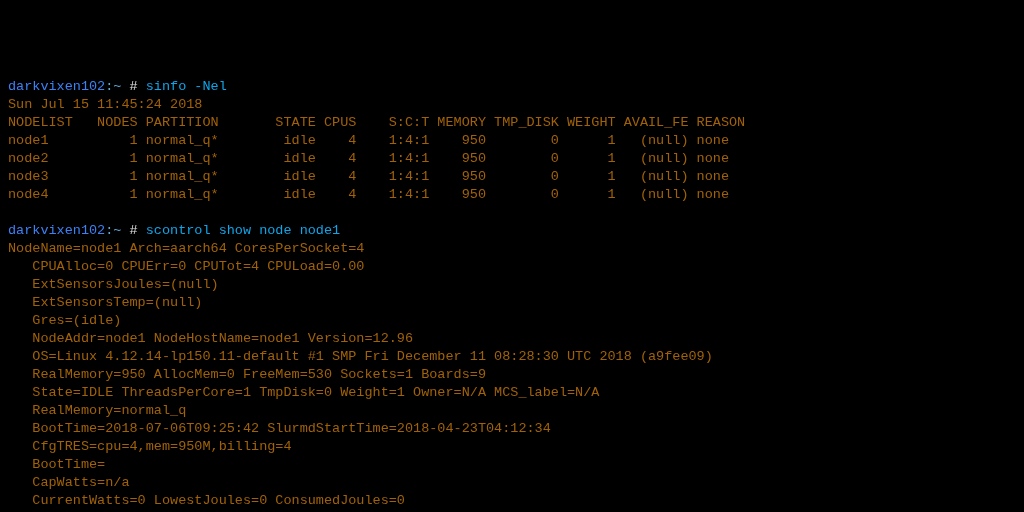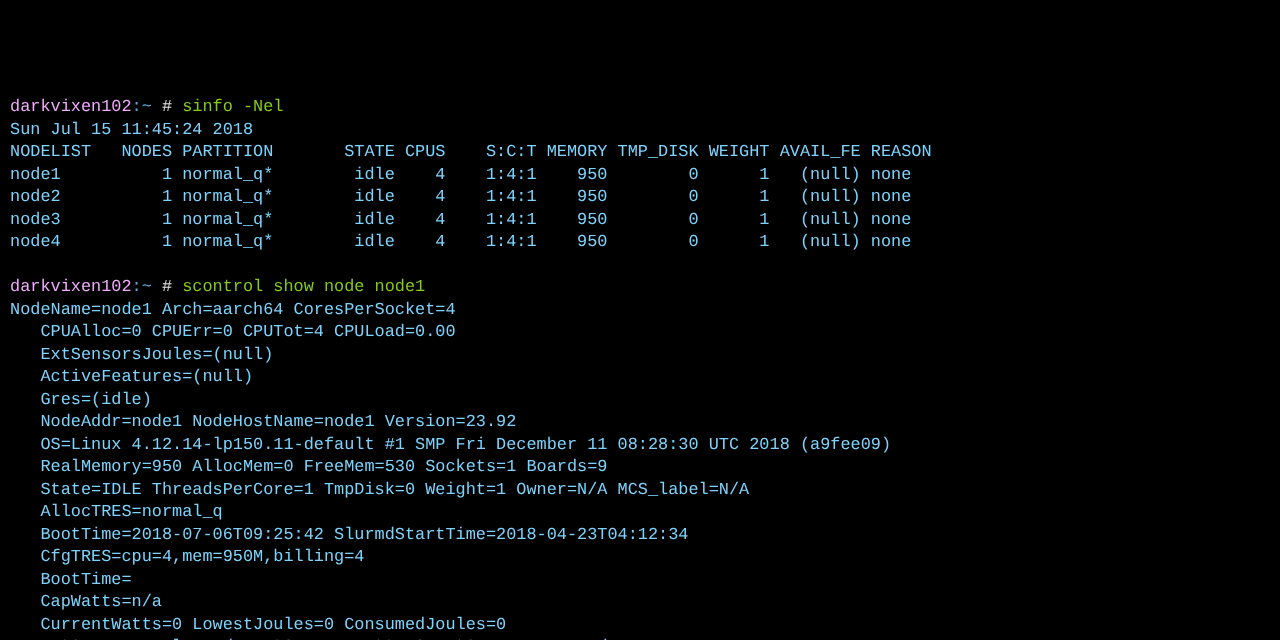--- a/index.html
+++ b/index.html
@@ -1,46 +1,46 @@
 <!DOCTYPE html>
 <html><head>
 <meta charset="utf-8">
 <style>
   html,body{margin:0;padding:0;background:#000;color:#00c800;width:1024px;height:512px;overflow:hidden}
   body{font-family:"Courier New",Courier,monospace;font-size:13.5px;line-height:18px;padding:6px 8px;white-space:pre}
-  .prompt-host{color:#f0abfc}
+  .prompt-host{color:#3b82f6}
   .prompt-sep{color:#5fa8d3}
   .hash{color:#e0e0e0}
-  .cmd{color:#84cc16}
-  .out{color:#7dd3fc}
+  .cmd{color:#0ea5e9}
+  .out{color:#a16207}
 </style>
 </head>
 <body>
 
 
 
 <span><span><span class="prompt-host">darkvixen102</span><span class="prompt-sep">:~ </span><span class="hash"># </span><span class="cmd">sinfo -Nel</span></span>
 <span class="out">Sun Jul 15 11:45:24 2018</span>
 <span class="out">NODELIST   NODES PARTITION       STATE CPUS    S:C:T MEMORY TMP_DISK WEIGHT AVAIL_FE REASON</span>
 <span class="out">node1          1 normal_q*        idle    4    1:4:1    950        0      1   (null) none</span>
 <span class="out">node2          1 normal_q*        idle    4    1:4:1    950        0      1   (null) none</span>
 <span class="out">node3          1 normal_q*        idle    4    1:4:1    950        0      1   (null) none</span>
 <span class="out">node4          1 normal_q*        idle    4    1:4:1    950        0      1   (null) none</span>
 <span class="out"> </span>
 <span><span class="prompt-host">darkvixen102</span><span class="prompt-sep">:~ </span><span class="hash"># </span><span class="cmd">scontrol show node node1</span></span>
 <span class="out">NodeName=node1 Arch=aarch64 CoresPerSocket=4</span>
 <span class="out">   CPUAlloc=0 CPUErr=0 CPUTot=4 CPULoad=0.00</span>
 <span class="out">   ExtSensorsJoules=(null)</span>
-<span class="out">   ActiveFeatures=(null)</span>
+<span class="out">   ExtSensorsTemp=(null)</span>
 <span class="out">   Gres=(idle)</span>
-<span class="out">   NodeAddr=node1 NodeHostName=node1 Version=23.92</span>
+<span class="out">   NodeAddr=node1 NodeHostName=node1 Version=12.96</span>
 <span class="out">   OS=Linux 4.12.14-lp150.11-default #1 SMP Fri December 11 08:28:30 UTC 2018 (a9fee09)</span>
 <span class="out">   RealMemory=950 AllocMem=0 FreeMem=530 Sockets=1 Boards=9</span>
 <span class="out">   State=IDLE ThreadsPerCore=1 TmpDisk=0 Weight=1 Owner=N/A MCS_label=N/A</span>
-<span class="out">   AllocTRES=normal_q</span>
+<span class="out">   RealMemory=normal_q</span>
 <span class="out">   BootTime=2018-07-06T09:25:42 SlurmdStartTime=2018-04-23T04:12:34</span>
 <span class="out">   CfgTRES=cpu=4,mem=950M,billing=4</span>
 <span class="out">   BootTime=</span>
 <span class="out">   CapWatts=n/a</span>
 <span class="out">   CurrentWatts=0 LowestJoules=0 ConsumedJoules=0</span>
 <span class="out">   ExtSensorsJoules=n/s ExtSensorsWatts=0 ExtSensorsTemp=n/s</span></span>
 
 
 
 

